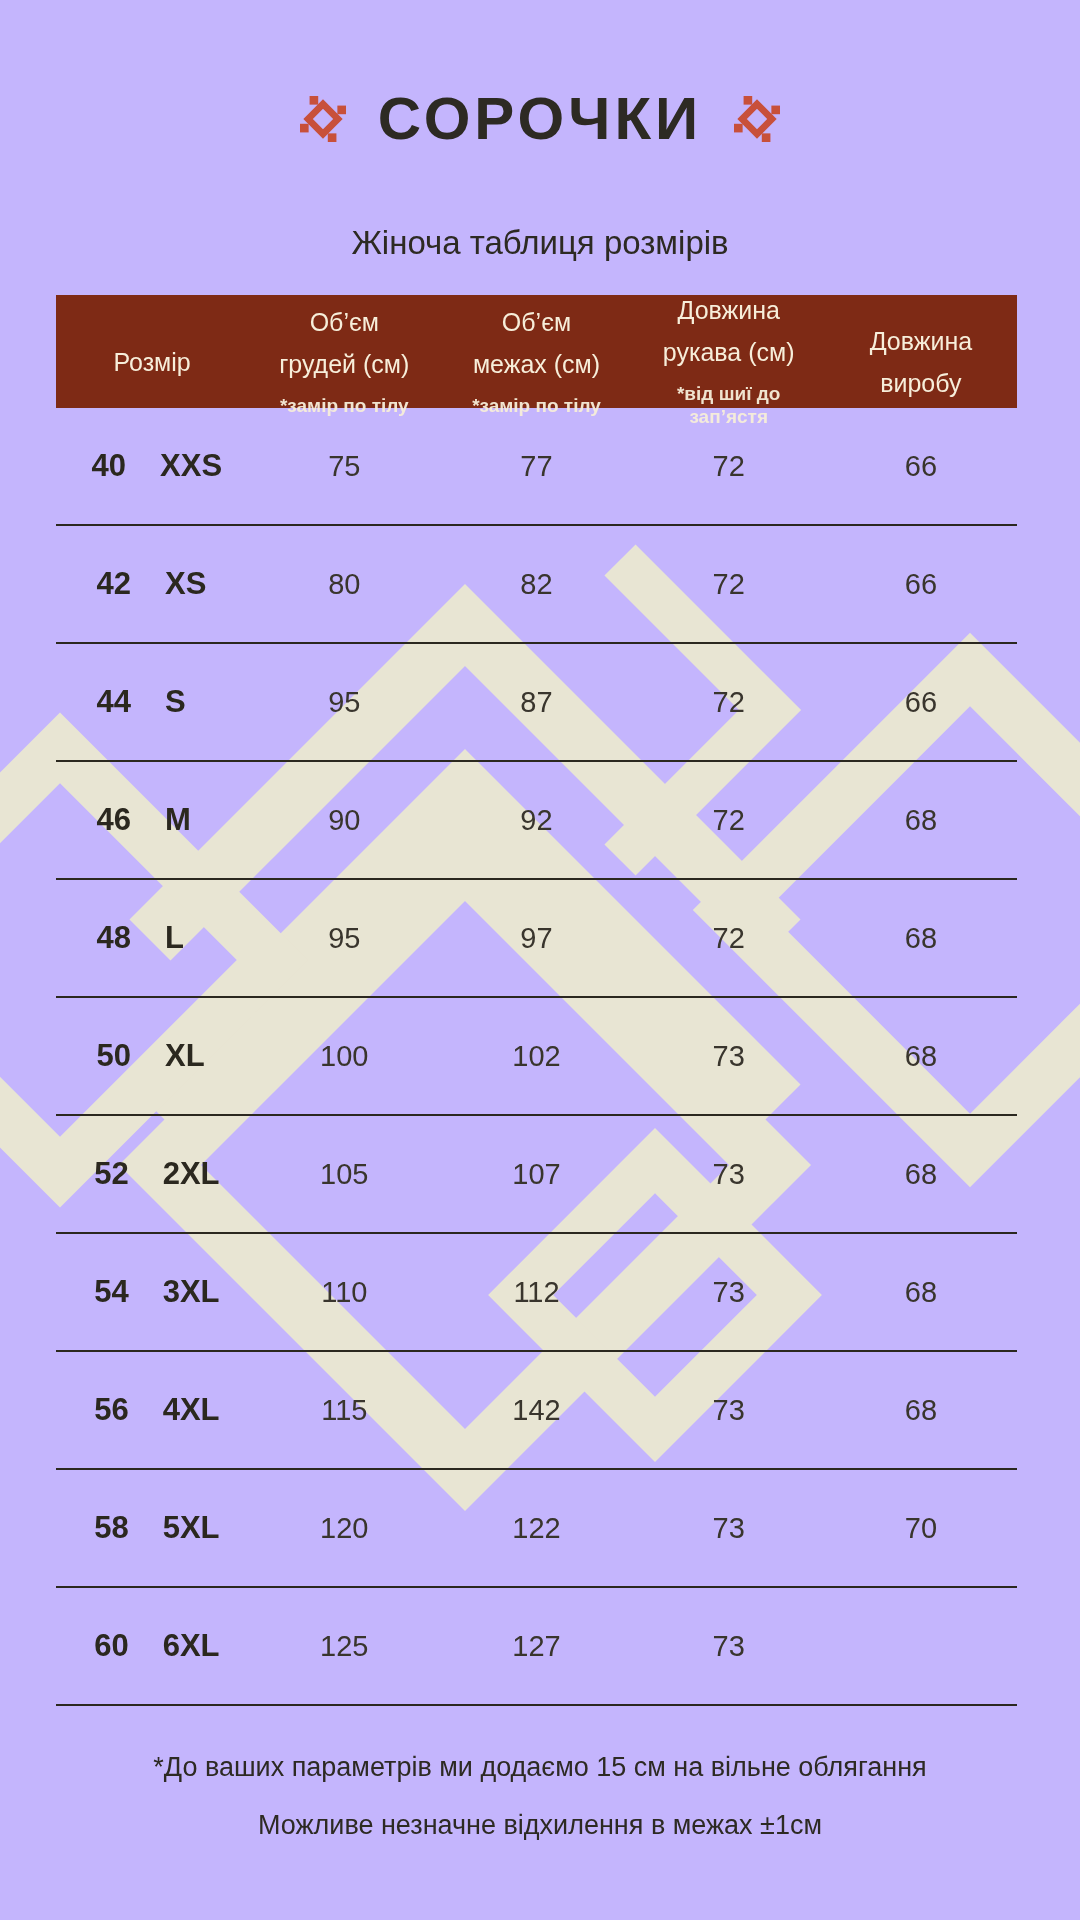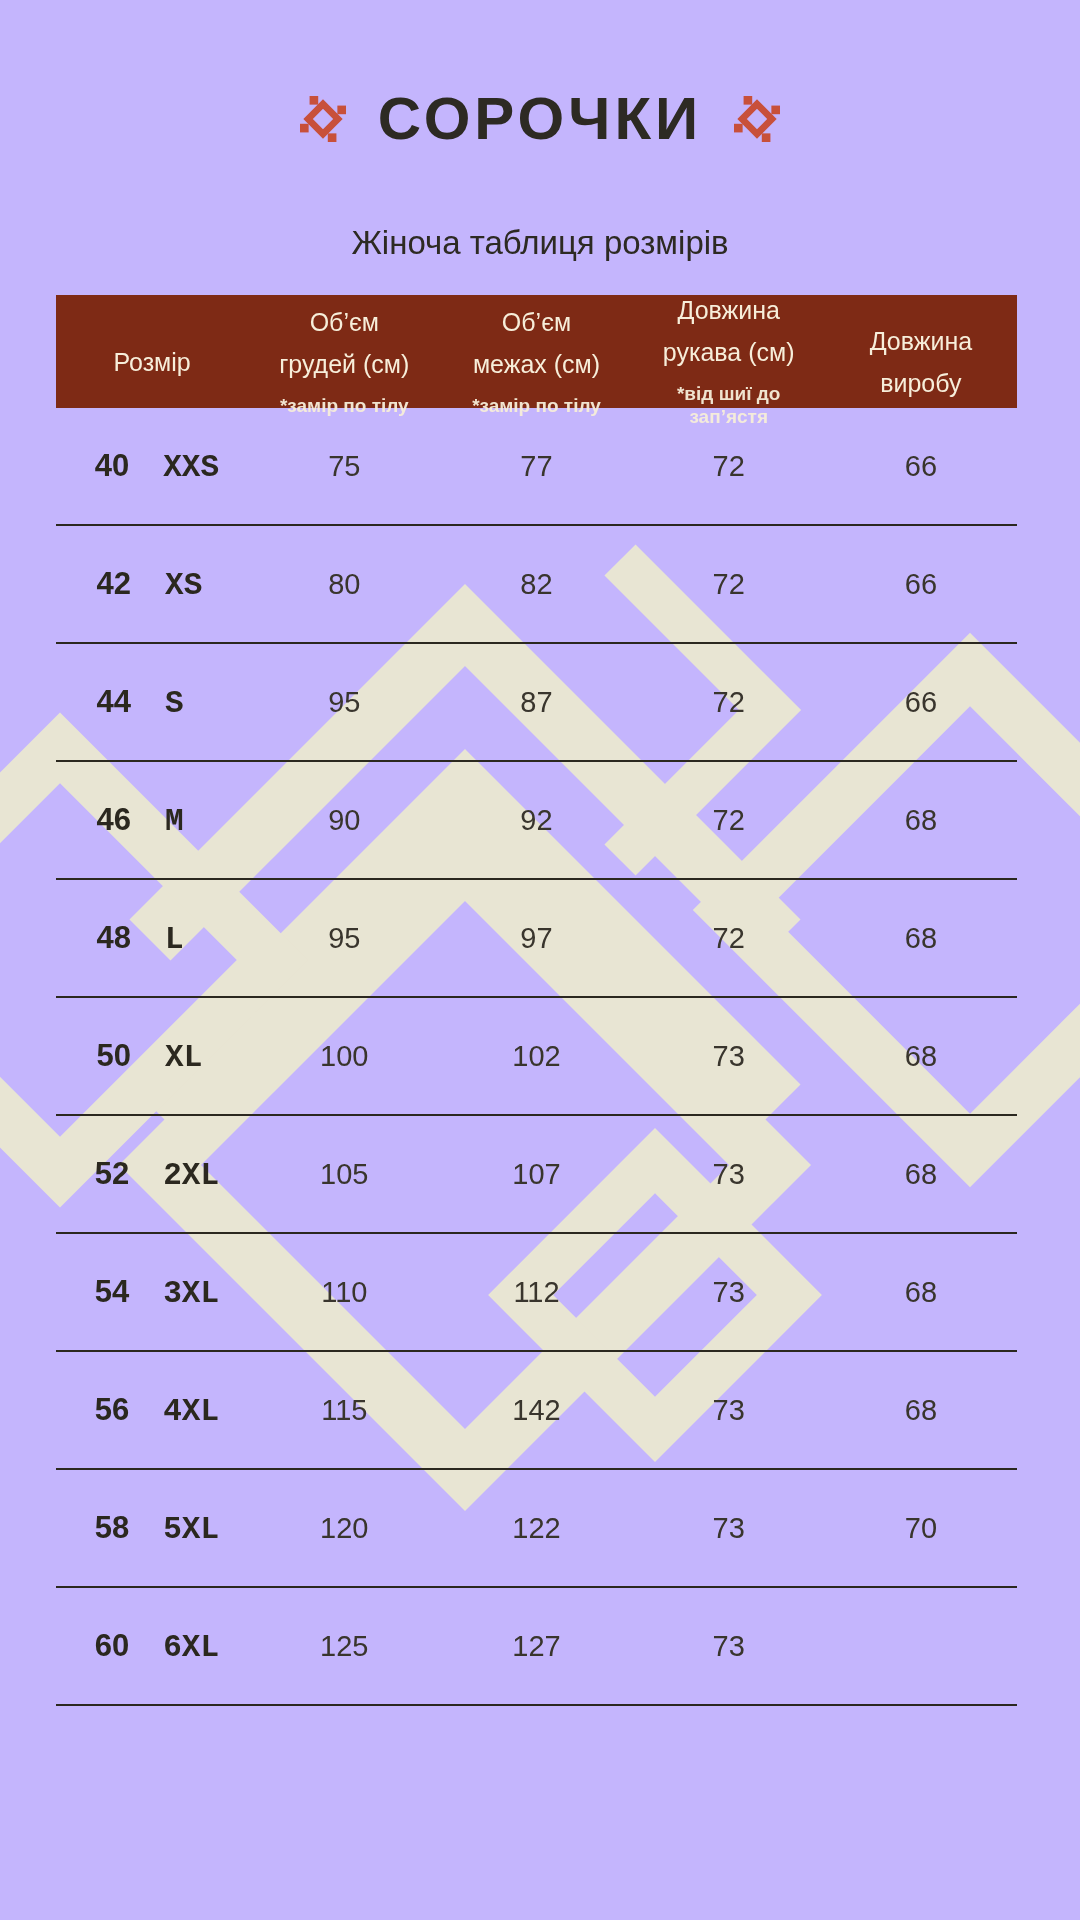--- a/index.html
+++ b/index.html
@@ -46,21 +46,21 @@
     display:grid;grid-template-columns:repeat(5,1fr);
     height:116px;border-bottom:2px solid #2b281f;
     align-items:center;
   }
   .td{text-align:center;font-size:29px;font-weight:400;color:#39352d;}
   .td-size{
     display:flex;justify-content:center;align-items:baseline;gap:34px;
     font-size:31px;font-weight:700;color:#2b281f;
   }
   .td-size .sz-num{min-width:44px;text-align:right;}
-  .td-size .sz-lbl{min-width:52px;text-align:left;font-family:Liberation Mono, monospace;}
+  .td-size .sz-lbl{min-width:52px;text-align:left;}
 
   
   .notes{
     position:absolute;top:1752px;left:0;right:0;
     text-align:center;font-size:27px;color:#2d2a23;
   }
   .notes p{margin:0 0 27px 0;}
 </style>
 </head>
 <body>
@@ -233,13 +233,17 @@
             <span class="sz-lbl">6XL</span>
           </div>
           <div class="td">125</div>
           <div class="td">127</div>
           <div class="td">73</div>
           <div class="td"></div>
         </div>
       </div>
   </div>
 
+  <div class="notes">
+    <p>*До ваших параметрів ми додаємо 15 см на вільне облягання</p>
+    <p>Можливе незначне відхилення в межах ±1см</p>
+  </div>
 </div>
 
 </body></html>

